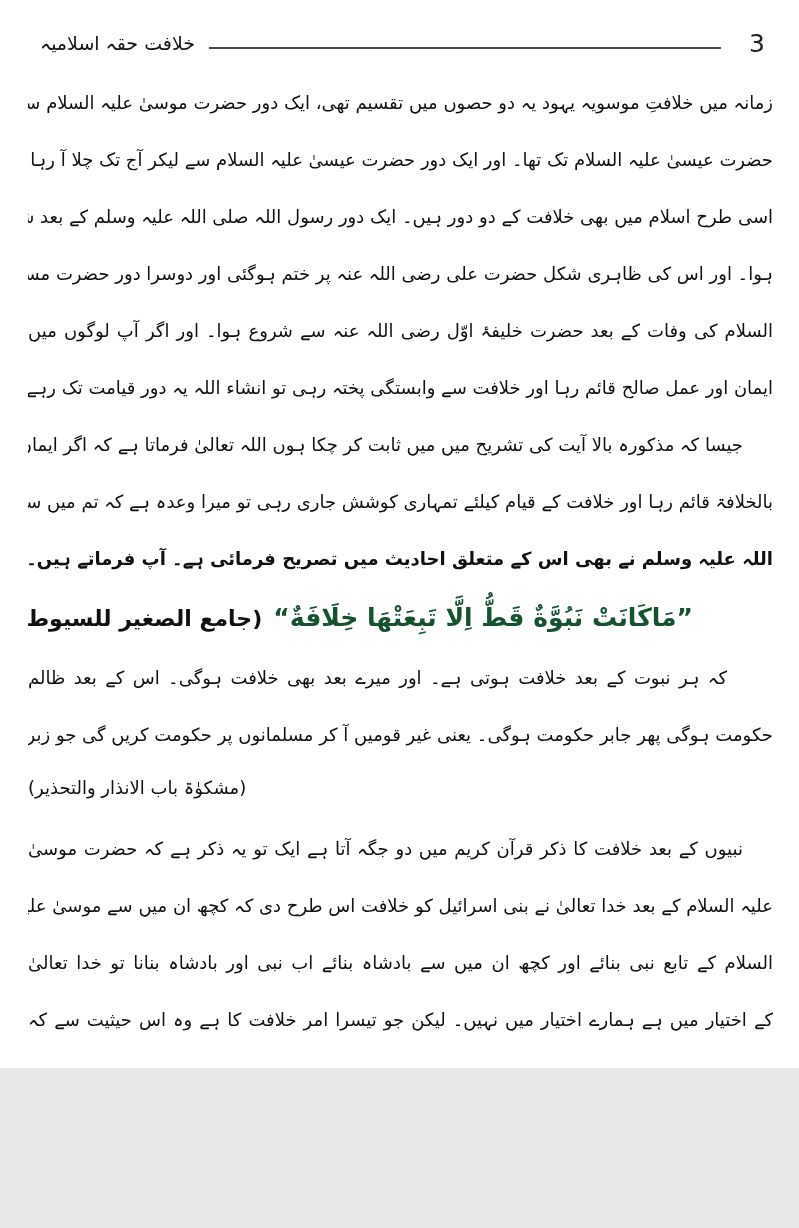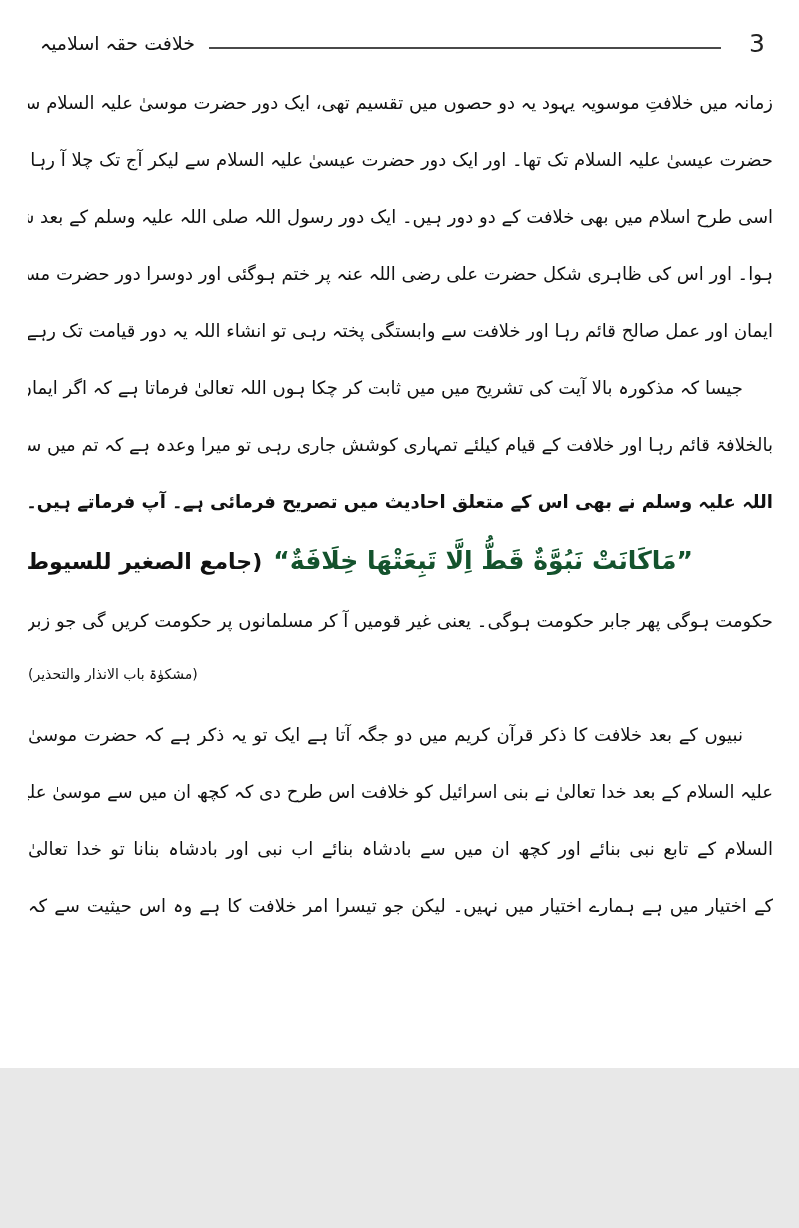--- a/index.html
+++ b/index.html
@@ -77,21 +77,21 @@
   .quote-source {
     font-weight: bold;
     font-size: 22px;
     margin-right: 6px;
   }
   .citation-row {
     height: 57px;
     line-height: 50px;
     text-align: left;
     text-align-last: left;
-    font-size: 14px;
+    font-size: 18px;
     white-space: nowrap;
   }
 </style>
 </head>
 <body>
 
 <div class="page">
 
   <div class="header">
     <span class="book-title">خلافت حقہ اسلامیہ</span>
@@ -99,35 +99,37 @@
     <span class="page-number">3</span>
   </div>
 
   <div class="body-text">
 
     <div>
       <div class="line">زمانہ میں خلافتِ موسویہ یہود یہ دو حصوں میں تقسیم تھی، ایک دور حضرت موسیٰ علیہ السلام سے لیکر</div>
       <div class="line">حضرت عیسیٰ علیہ السلام تک تھا۔ اور ایک دور حضرت عیسیٰ علیہ السلام سے لیکر آج تک چلا آ رہا ہے</div>
       <div class="line">اسی طرح اسلام میں بھی خلافت کے دو دور ہیں۔ ایک دور رسول اللہ صلی اللہ علیہ وسلم کے بعد شروع</div>
       <div class="line">ہوا۔ اور اس کی ظاہری شکل حضرت علی رضی اللہ عنہ پر ختم ہوگئی اور دوسرا دور حضرت مسیح موعود علیہ</div>
+      <div class="line">السلام کی وفات کے بعد حضرت خلیفۂ اوّل رضی اللہ عنہ سے شروع ہوا۔ اور اگر آپ لوگوں میں</div>
       <div class="line">ایمان اور عمل صالح قائم رہا اور خلافت سے وابستگی پختہ رہی تو انشاء اللہ یہ دور قیامت تک رہے گا۔</div>
     </div>
 
     <div>
       <div class="line indent">جیسا کہ مذکورہ بالا آیت کی تشریح میں میں ثابت کر چکا ہوں اللہ تعالیٰ فرماتا ہے کہ اگر ایمان</div>
       <div class="line">بالخلافۃ قائم رہا اور خلافت کے قیام کیلئے تمہاری کوشش جاری رہی تو میرا وعدہ ہے کہ تم میں سے</div>
       <div class="line para-end">اللہ علیہ وسلم نے بھی اس کے متعلق احادیث میں تصریح فرمائی ہے۔ آپ فرماتے ہیں۔</div>
     </div>
 
     <div class="quote-row">
       <span class="quote-arabic">”مَاکَانَتْ نَبُوَّةٌ قَطُّ اِلَّا تَبِعَتْهَا خِلَافَةٌ“</span>
       <span class="quote-source">(جامع الصغیر للسیوطی)</span>
     </div>
 
     <div>
+      <div class="line indent-lg">کہ ہر نبوت کے بعد خلافت ہوتی ہے۔ اور میرے بعد بھی خلافت ہوگی۔ اس کے بعد ظالم</div>
       <div class="line">حکومت ہوگی پھر جابر حکومت ہوگی۔ یعنی غیر قومیں آ کر مسلمانوں پر حکومت کریں گی جو زبردستی</div>
     </div>
 
     <div class="citation-row">(مشکوٰۃ باب الانذار والتحذیر)</div>
 
     <div>
       <div class="line indent">نبیوں کے بعد خلافت کا ذکر قرآن کریم میں دو جگہ آتا ہے ایک تو یہ ذکر ہے کہ حضرت موسیٰ</div>
       <div class="line">علیہ السلام کے بعد خدا تعالیٰ نے بنی اسرائیل کو خلافت اس طرح دی کہ کچھ ان میں سے موسیٰ علیہ</div>
       <div class="line">السلام کے تابع نبی بنائے اور کچھ ان میں سے بادشاہ بنائے اب نبی اور بادشاہ بنانا تو خدا تعالیٰ</div>
       <div class="line">کے اختیار میں ہے ہمارے اختیار میں نہیں۔ لیکن جو تیسرا امر خلافت کا ہے وہ اس حیثیت سے کہ</div>

